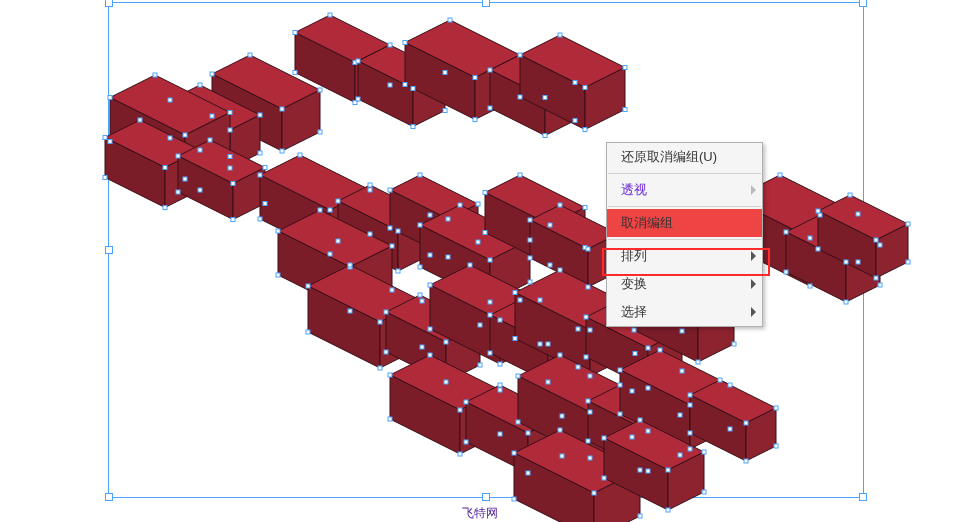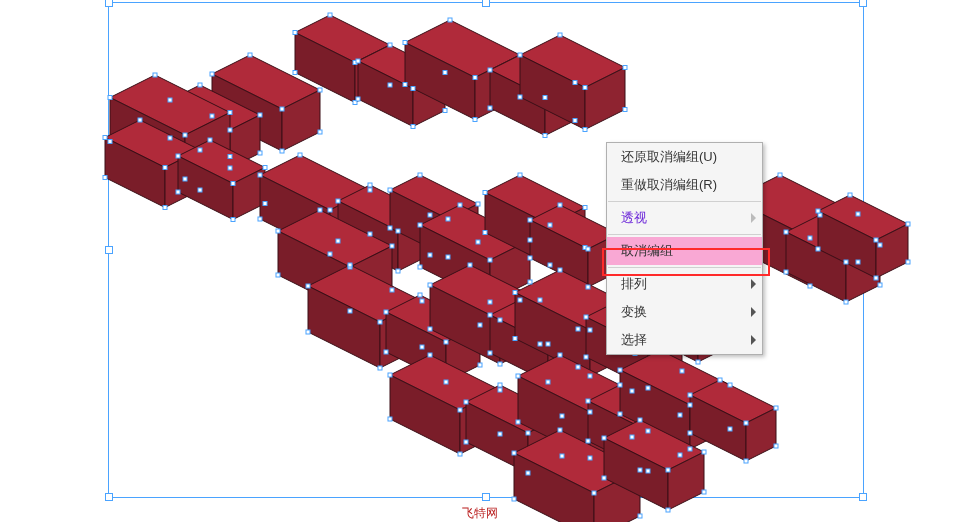--- a/index.html
+++ b/index.html
@@ -14,27 +14,27 @@
   
   svg.art{position:absolute;left:0;top:0}
   .art-top{fill:#B02A3A;stroke:#3a0f17;stroke-width:1}
   .art-left{fill:#7A1D29;stroke:#3a0f17;stroke-width:1}
   .art-right{fill:#8E2330;stroke:#3a0f17;stroke-width:1}
   .anchor{fill:#fff;stroke:#4aa3ff;stroke-width:1}
   
   .menu{position:absolute;left:606px;top:142px;width:155px;background:#f5f5f5;border:1px solid #b0b0b0;box-shadow:2px 2px 4px rgba(0,0,0,.25)}
   .mi{padding:5px 33px 5px 14px;white-space:nowrap;position:relative}
   .mi.dis{color:#6d28d9}
-  .mi.hov{background:#f9a8d4}
+  .mi.hov{background:#ef4444}
   .sep{height:1px;background:#d0d0d0;margin:2px 1px}
   .sub{position:absolute;right:6px;top:50%;margin-top:-5px;width:0;height:0;border-left:5px solid #555;border-top:5px solid transparent;border-bottom:5px solid transparent}
   .mi.dis .sub{border-left-color:#bbb}
   .hl{position:absolute;left:602px;top:248px;width:164px;height:24px;border:2px solid #ff2a2a;pointer-events:none}
   
-  .wm{position:absolute;left:0;right:0;bottom:2px;text-align:center;font-size:12px;color:#b91c1c;line-height:14px}
+  .wm{position:absolute;left:0;right:0;bottom:2px;text-align:center;font-size:12px;color:#4c1d95;line-height:14px}
 </style>
 </head>
 <body>
 
 <div class="canvas">
 
   <div class="bbox">
     <div class="hnd tl"></div>
     <div class="hnd tm"></div>
     <div class="hnd tr"></div>
@@ -394,21 +394,20 @@
         <rect x="874" y="238" width="4" height="4" class="anchor"></rect>
         <rect x="816" y="209" width="4" height="4" class="anchor"></rect>
         <rect x="874" y="276" width="4" height="4" class="anchor"></rect>
         <rect x="816" y="247" width="4" height="4" class="anchor"></rect>
         <rect x="906" y="260" width="4" height="4" class="anchor"></rect>
       </g>
   </svg>
 
   <div class="menu" id="ctx-menu">
       <div class="mi">还原取消编组(U)</div>
-      <div class="mi">重做取消编组(R)</div>
       <div class="sep"></div>
       <div class="mi dis">透视<span class="sub"></span></div>
       <div class="sep"></div>
       <div class="mi hov">取消编组</div>
       <div class="sep"></div>
       <div class="mi">排列<span class="sub"></span></div>
       <div class="mi">变换<span class="sub"></span></div>
       <div class="mi">选择<span class="sub"></span></div>
     </div>
   <div class="hl"></div>

